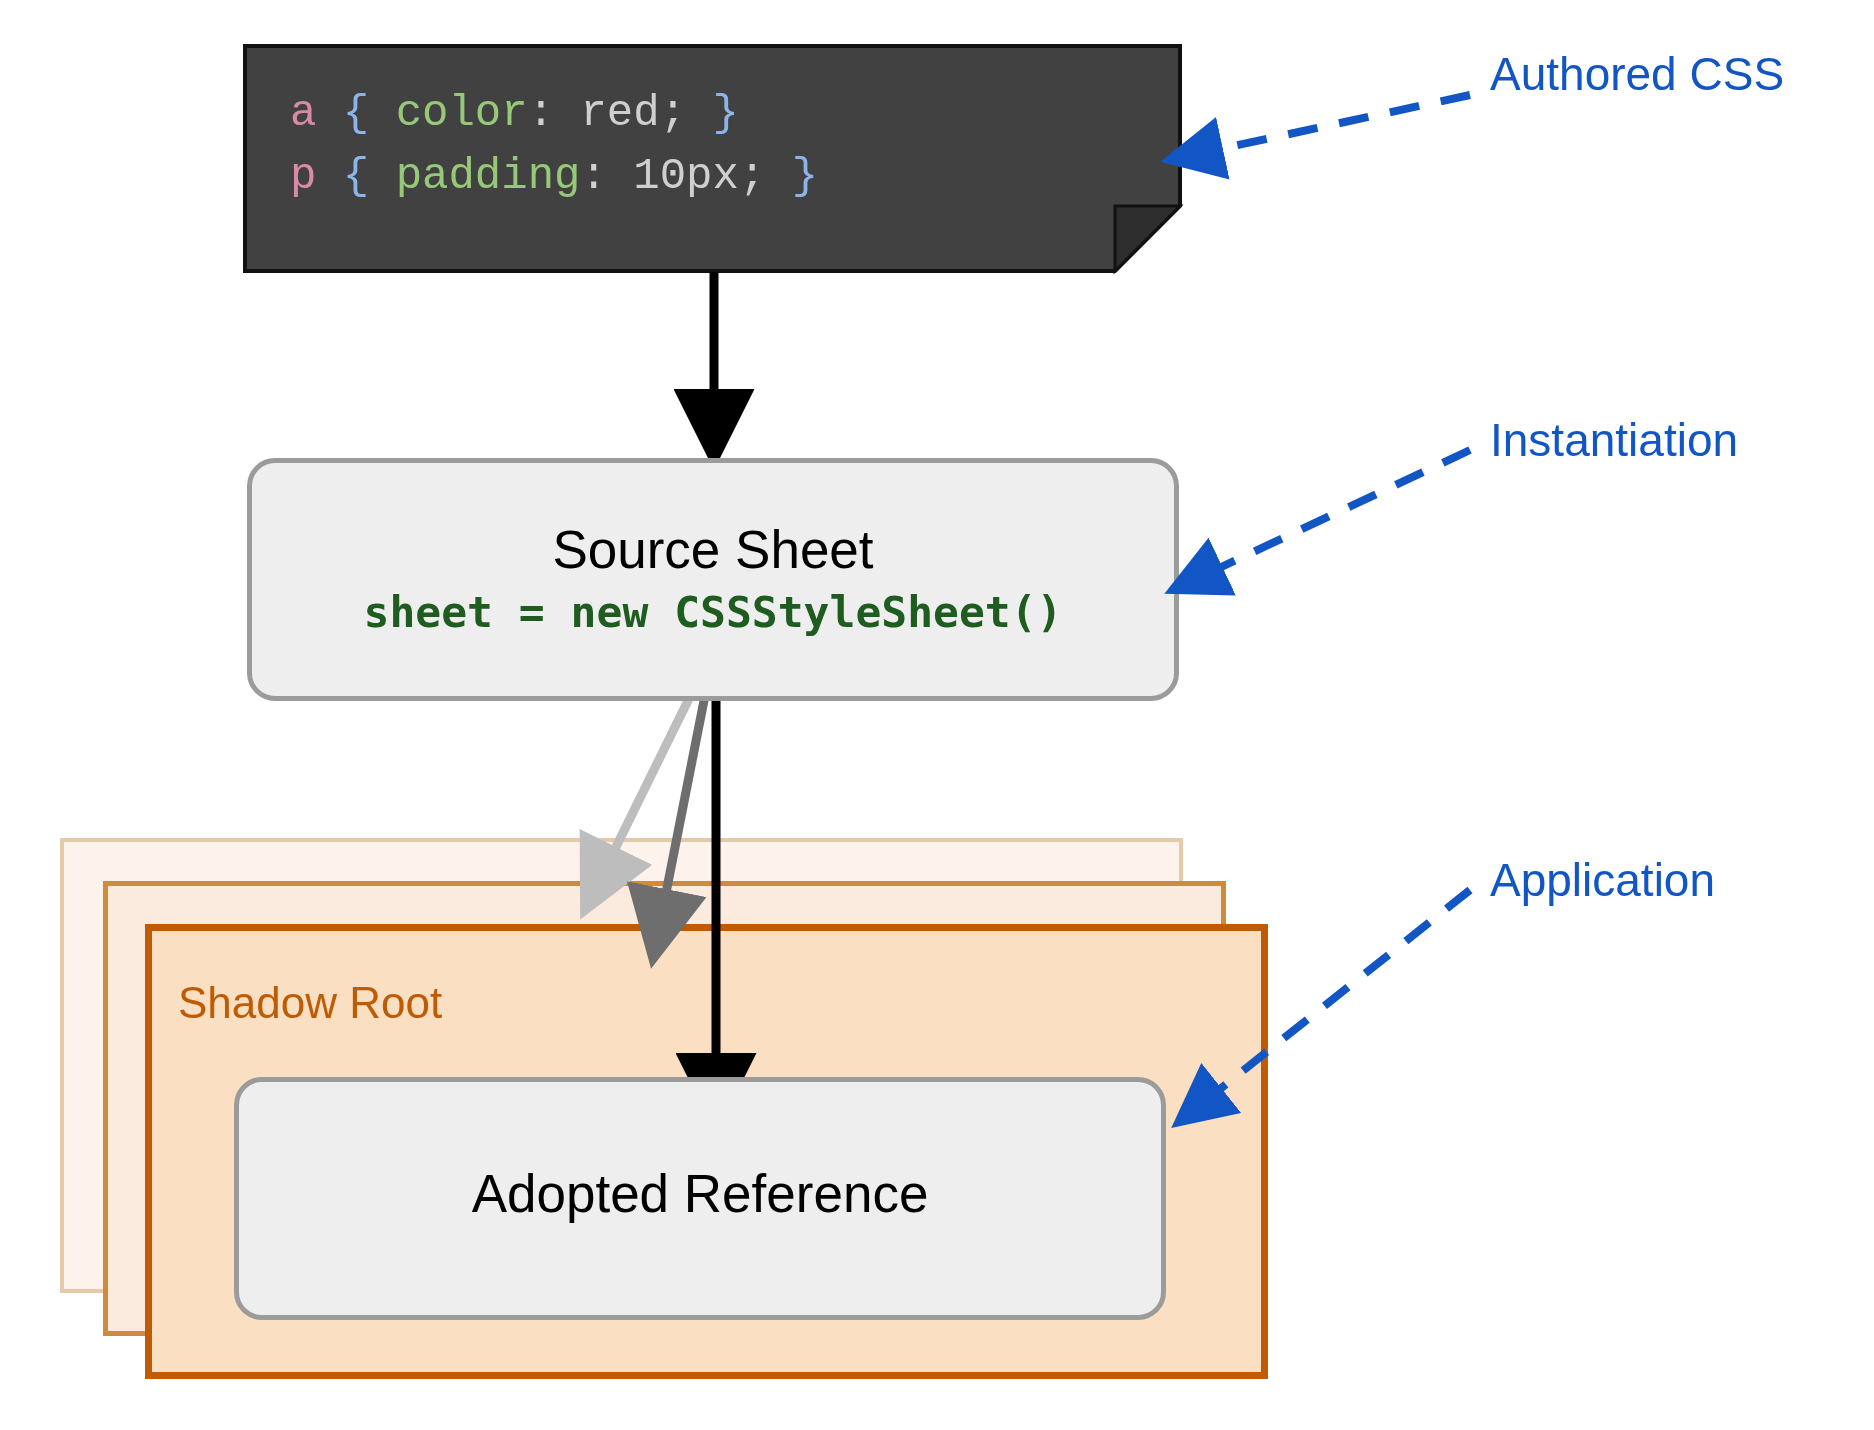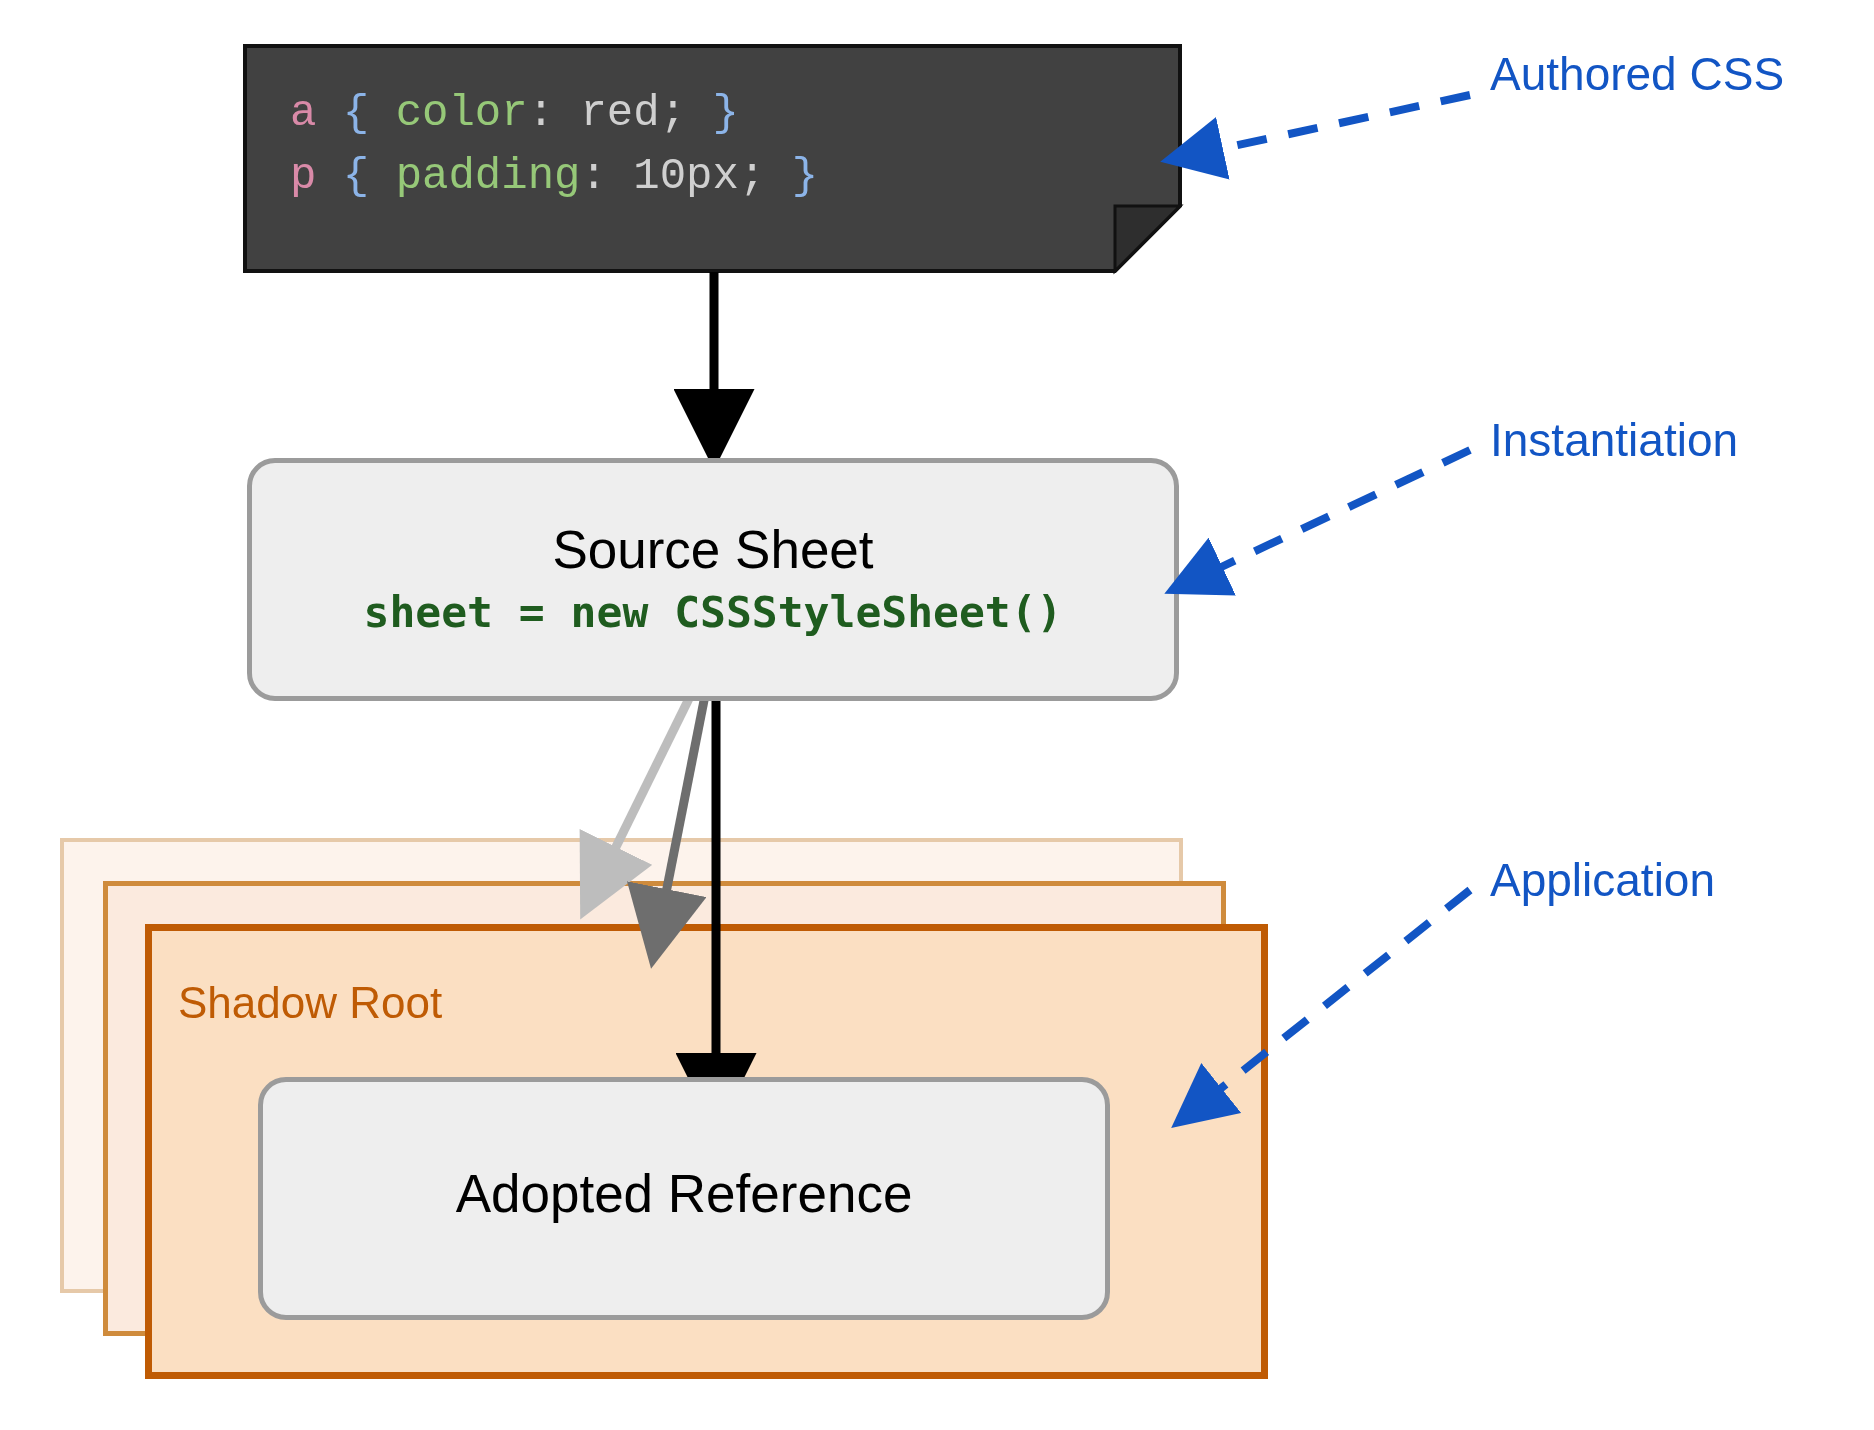--- a/index.html
+++ b/index.html
@@ -72,21 +72,21 @@
     white-space: nowrap;
   }
   .rbox .mono {
     font-family: "DejaVu Sans Mono", "Liberation Mono", monospace;
     font-size: 43px;
     color: #1f5c1f;
     white-space: nowrap;
     font-weight: bold;
   }
   #source-sheet { left: 247px; top: 415px; width: 932px; height: 243px; margin-top: 43px; }
-  #adopted-ref  { left: 258px; top: 1077px; width: 852px; height: 243px; }
+  #adopted-ref  { left: 234px; top: 1077px; width: 932px; height: 243px; }
 
   
   .srbox {
     position: absolute;
     box-sizing: border-box;
     border-style: solid;
   }
   #sr-back  { left: 60px;  top: 838px; width: 1123px; height: 455px;
               background: #fdf3ec; border-width: 4px; border-color: #e6c9a9; z-index: 1; }
   #sr-mid   { left: 103px; top: 881px; width: 1123px; height: 455px;

